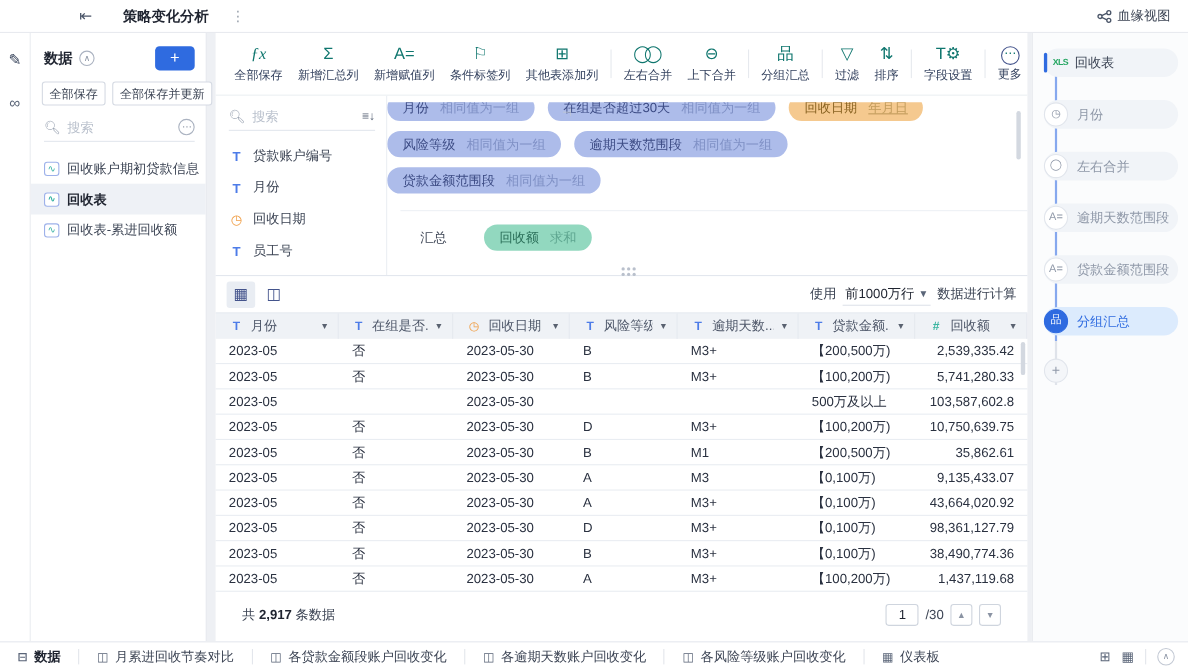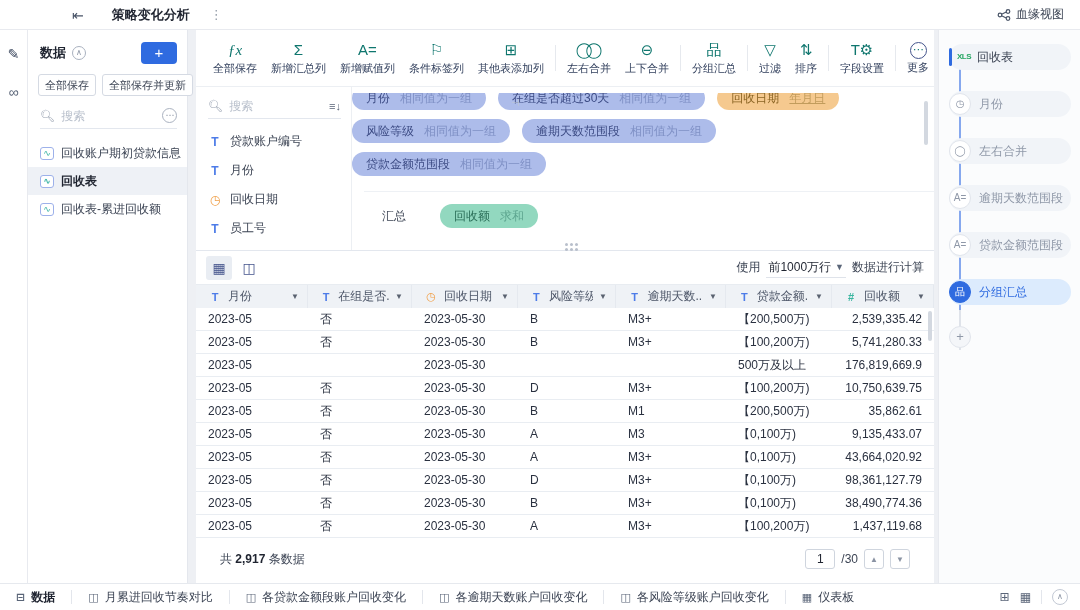--- a/index.html
+++ b/index.html
@@ -423,21 +423,21 @@
             <div class="td" style="width: 106px;">【100,200万)</div>
             <div class="td num" style="width: 102px;">5,741,280.33</div>
           </div>
           <div class="tr">
             <div class="td" style="width: 112px;">2023-05</div>
             <div class="td" style="width: 104px;"></div>
             <div class="td" style="width: 106px;">2023-05-30</div>
             <div class="td" style="width: 98px;"></div>
             <div class="td" style="width: 110px;"></div>
             <div class="td" style="width: 106px;">500万及以上</div>
-            <div class="td num" style="width: 102px;">176,819,669.9</div>
+            <div class="td num" style="width: 102px;">103,587,602.8</div>
           </div>
           <div class="tr">
             <div class="td" style="width: 112px;">2023-05</div>
             <div class="td" style="width: 104px;">否</div>
             <div class="td" style="width: 106px;">2023-05-30</div>
             <div class="td" style="width: 98px;">D</div>
             <div class="td" style="width: 110px;">M3+</div>
             <div class="td" style="width: 106px;">【100,200万)</div>
             <div class="td num" style="width: 102px;">10,750,639.75</div>
           </div>

